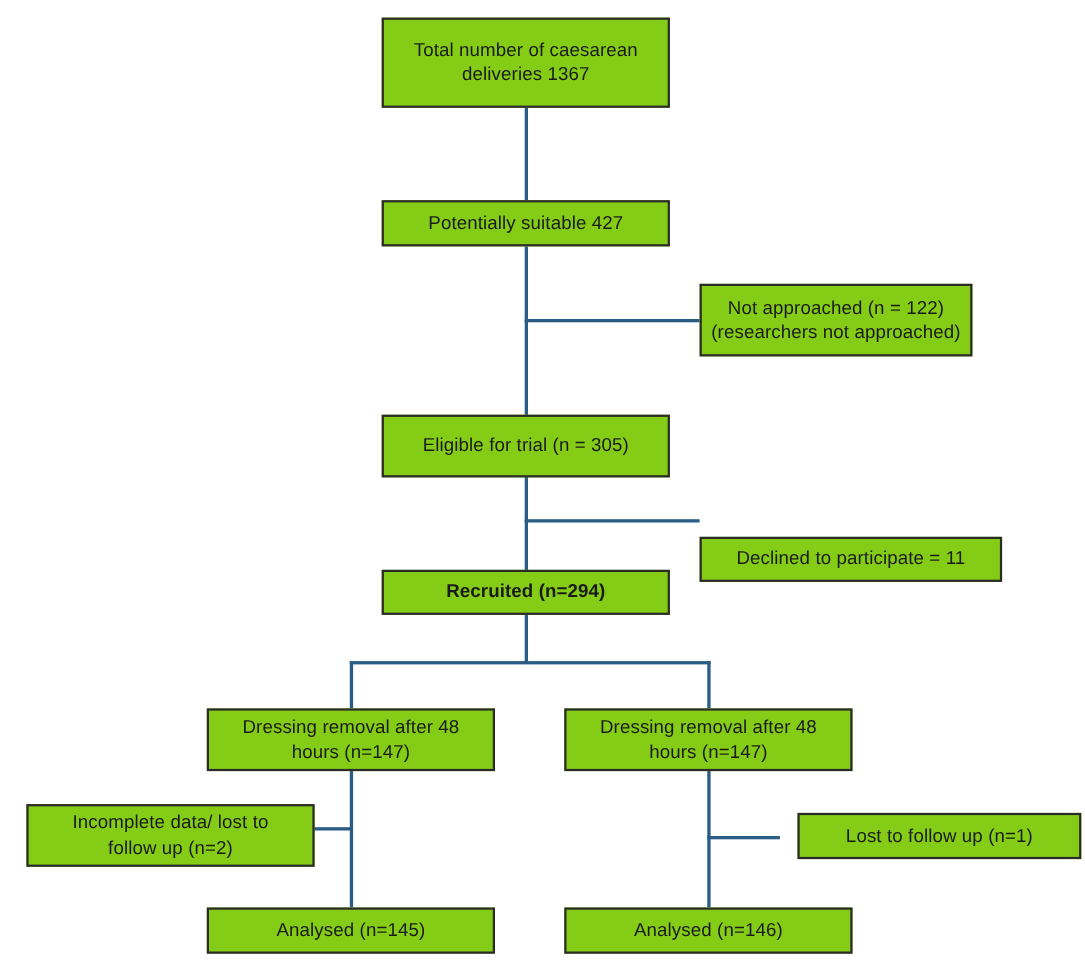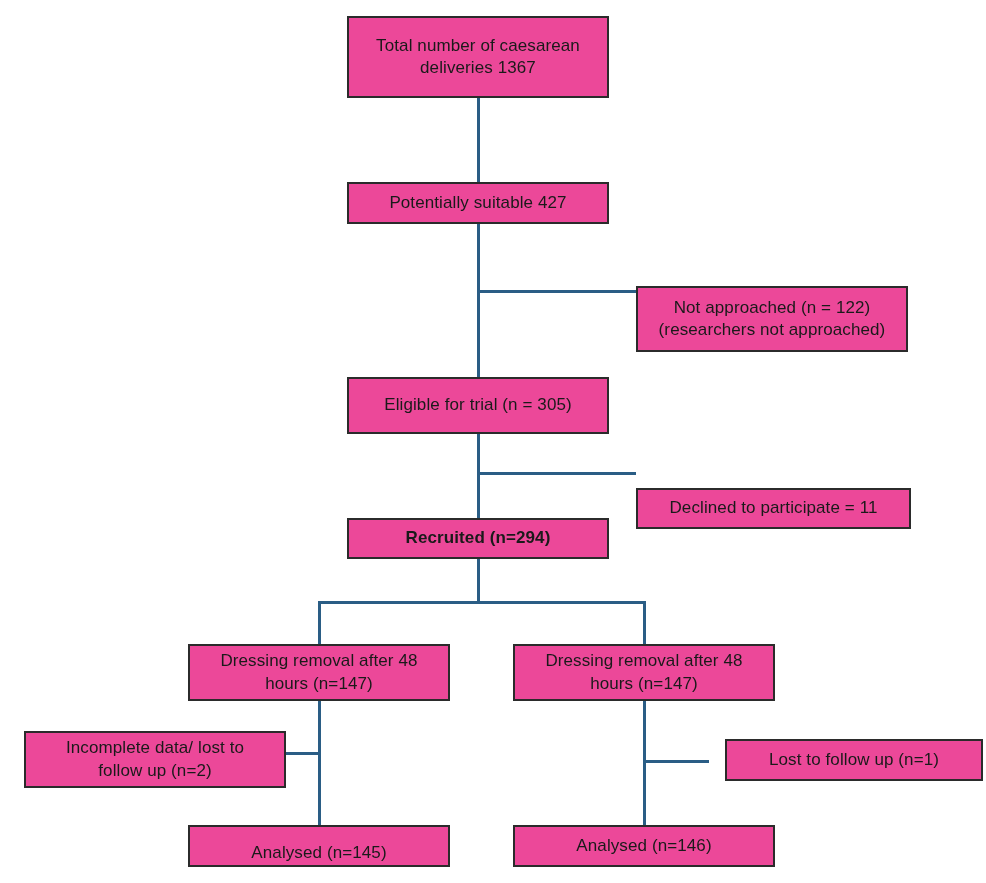--- a/index.html
+++ b/index.html
@@ -14,30 +14,30 @@
     position: relative;
     width: 986px;
     height: 883px;
     background: #ffffff;
     overflow: hidden;
   }
   .node {
     position: absolute;
     box-sizing: border-box;
     border: 2px solid #2b2b2b;
-    background: #ec4899;
+    background: #84cc16;
     display: flex;
     align-items: center;
     justify-content: center;
     text-align: center;
     color: #1a1a1a;
     font-size: 17px;
     line-height: 1.32;
     letter-spacing: 0.1px;
-    padding: 1px 8px;
+    padding: 18px 8px;
     z-index: 2;
   }
   .node .node-text {
     display: block;
     width: 100%;
   }
   .conn {
     position: absolute;
     background: #2a5d85;
     z-index: 1;
@@ -74,21 +74,21 @@
   <div class="conn h" style="left:643px; top:760px; width:66px;"></div>
 
   <div class="node" style="left:347px; top:16px; width:262px; height:82px;">
     <span class="node-text">Total number of caesarean deliveries 1367</span>
   </div>
 
   <div class="node" style="left:347px; top:182px; width:262px; height:42px;">
     <span class="node-text">Potentially suitable 427</span>
   </div>
 
-  <div class="node" style="left:636px; top:258px; width:272px; height:66px;margin-top:28px;">
+  <div class="node" style="left:636px; top:258px; width:248px; height:66px;">
     <span class="node-text">
       <span>Not approached (n = 122)</span><br>
       <span>(researchers not approached)</span>
     </span>
   </div>
 
   <div class="node" style="left:347px; top:377px; width:262px; height:57px;">
     <span class="node-text">Eligible for trial (n = 305)</span>
   </div>
 
@@ -118,21 +118,21 @@
     <span class="node-text">
       <span>Incomplete data/ lost to</span><br>
       <span>follow up (n=2)</span>
     </span>
   </div>
 
   <div class="node" style="left:725px; top:739px; width:258px; height:42px;">
     <span class="node-text">Lost to follow up (n=1)</span>
   </div>
 
-  <div class="node" style="left:188px; top:825px; width:262px; height:42px;align-items:flex-end;">
+  <div class="node" style="left:188px; top:825px; width:262px; height:42px;">
     <span class="node-text">Analysed (n=145)</span>
   </div>
 
   <div class="node" style="left:513px; top:825px; width:262px; height:42px;">
     <span class="node-text">Analysed (n=146)</span>
   </div>
 
 </div>
 
 </body></html>

